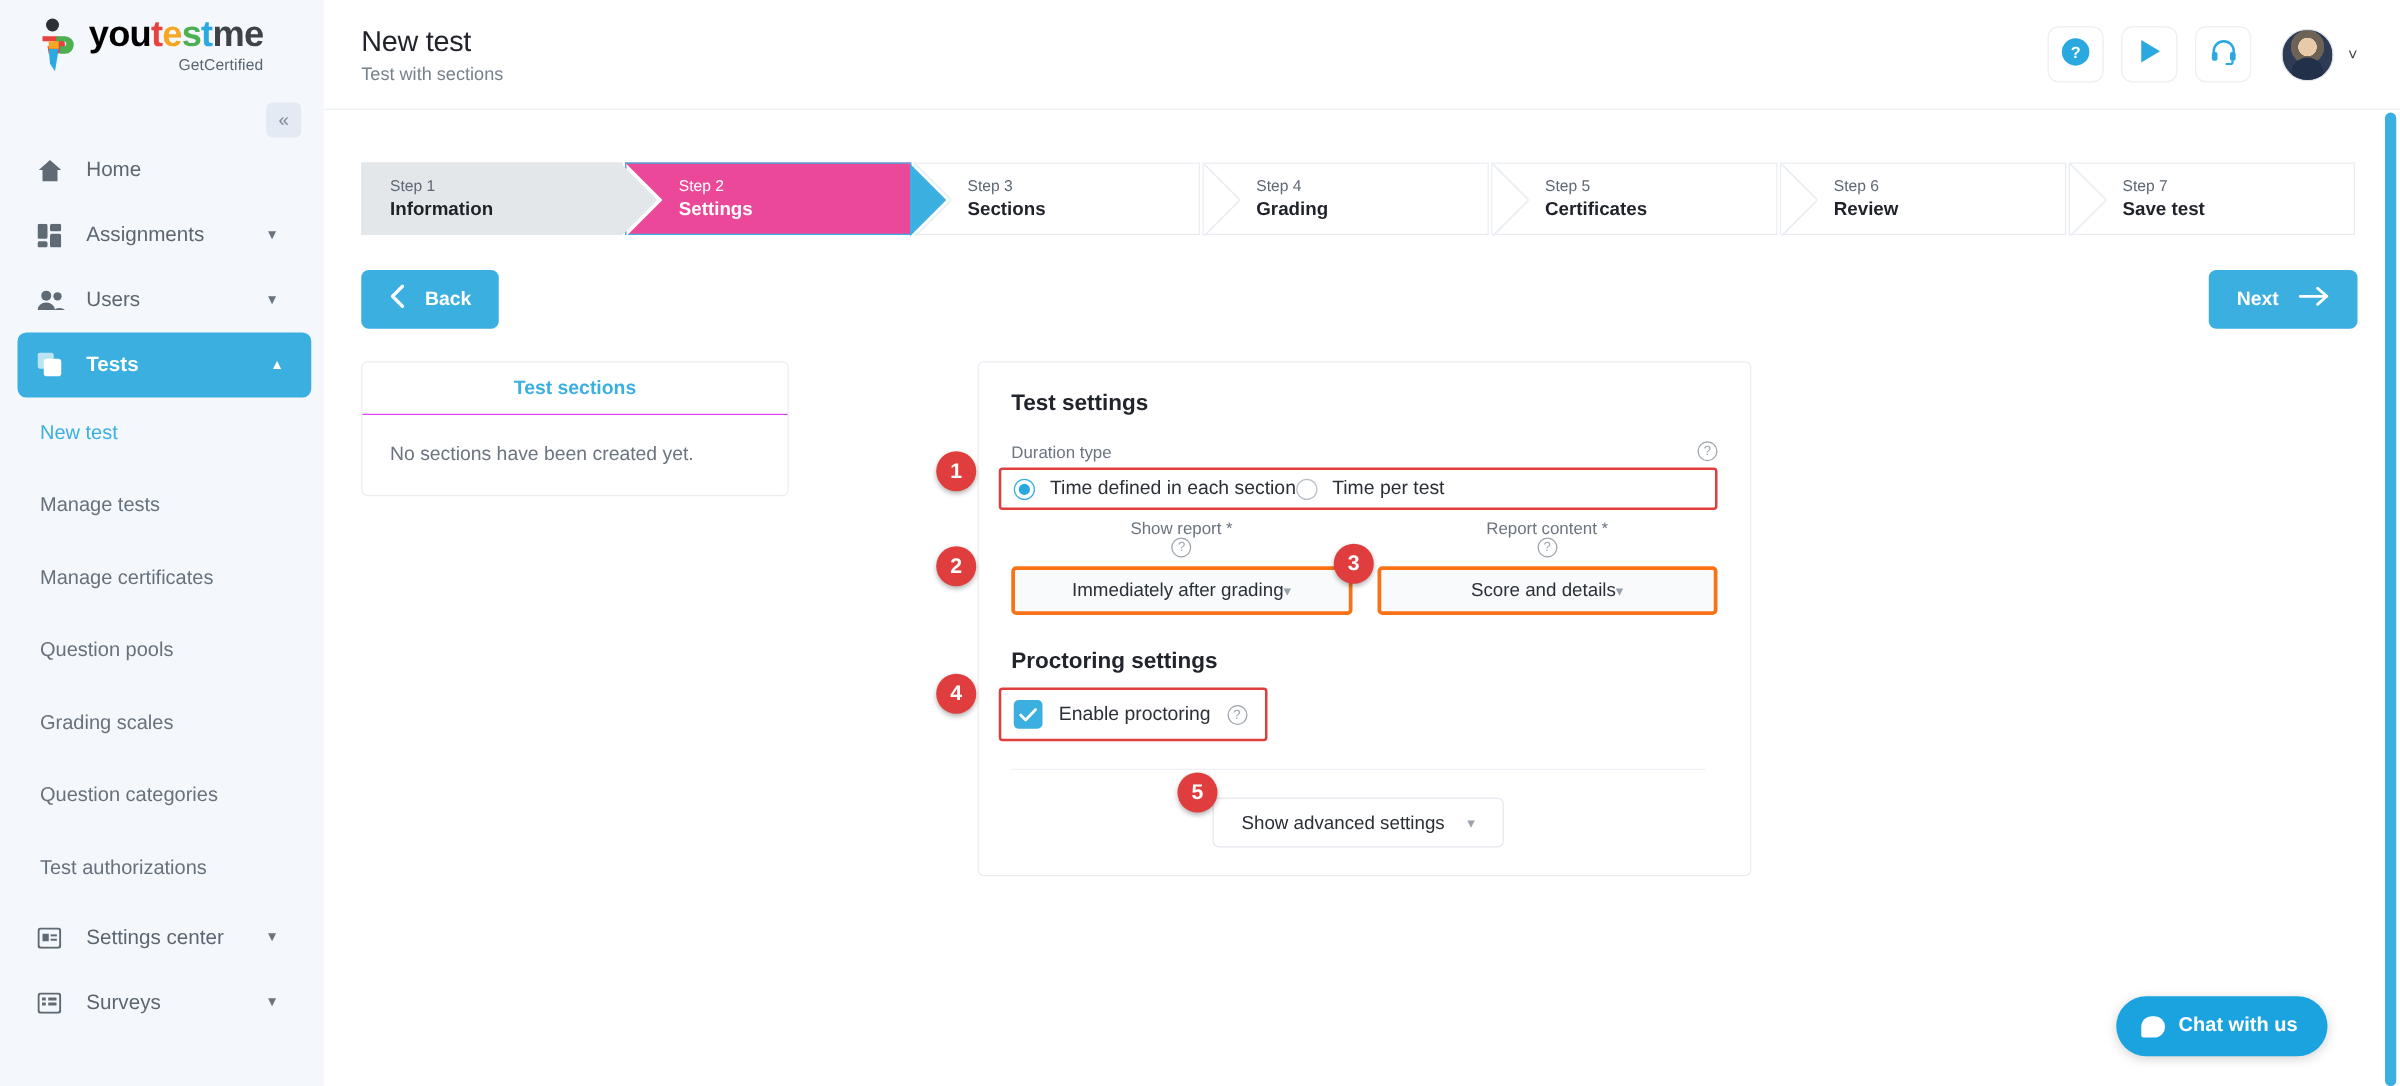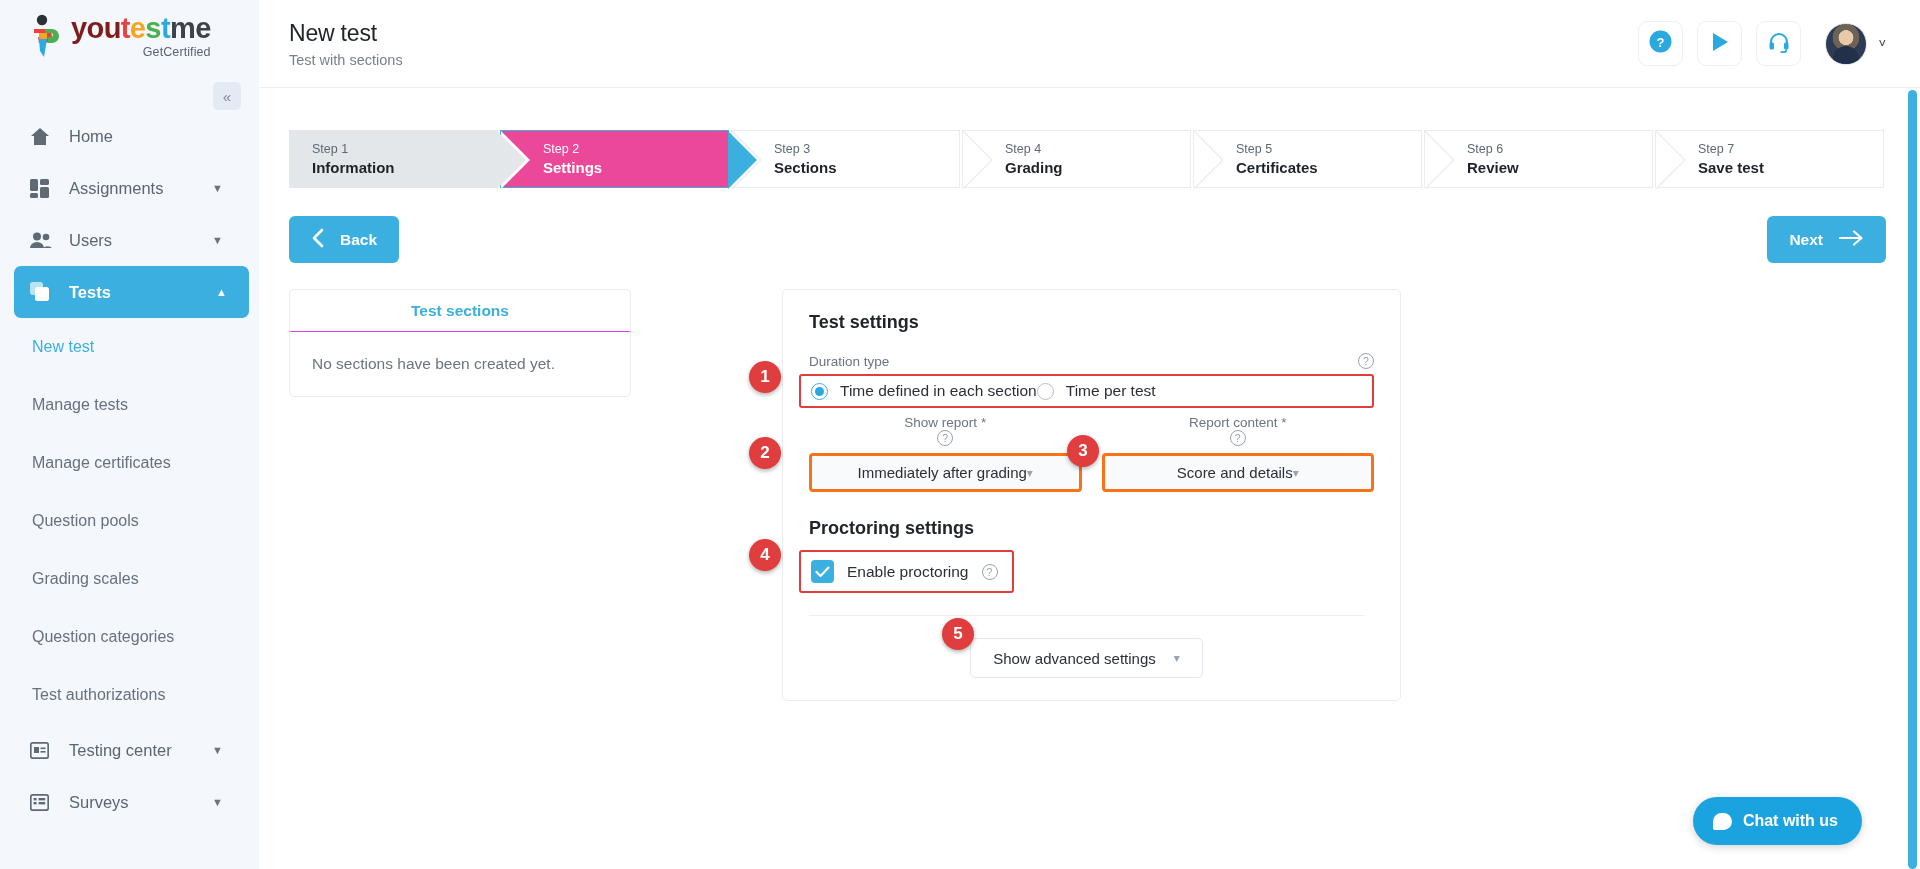--- a/index.html
+++ b/index.html
@@ -20,21 +20,21 @@
     overflow: hidden;
   }
   .logo-wrap {
     height: 72px;
     display: flex; align-items: center;
     padding-left: 28px;
   }
   .logo-mark { width: 34px; height: 44px; position: relative; margin-right: 9px; }
   .logo-text { display: flex; flex-direction: column; line-height: 1; }
   .logo-words { font-size: 29px; font-weight: 700; letter-spacing: -0.6px; }
-  .logo-words .c1 { color: #7f1d1d; }
+  .logo-words .c1 { color: #000000; }
   .logo-words .c2 { color: #e8423f; }
   .logo-words .c3 { color: #f6a623; }
   .logo-words .c4 { color: #4caf50; }
   .logo-words .c5 { color: #2aaae1; }
   .logo-words .c6 { color: #3d4348; }
   .logo-sub { font-size: 12.5px; color: #5a6570; text-align: right; margin-top: 3px; letter-spacing: 0.1px;}
 
   .collapse-btn {
     position: absolute; top: 82px; left: 213px;
     width: 28px; height: 28px; border-radius: 5px;
@@ -325,21 +325,21 @@
 
       <div class="nav-item">
         <span class="ic">
           <svg width="19" height="17" viewBox="0 0 19 17">
             <rect x="0.8" y="0.8" width="17.4" height="15.4" rx="2" fill="none" stroke="#606a75" stroke-width="1.7"></rect>
             <rect x="4" y="5" width="5" height="6" fill="#606a75"></rect>
             <rect x="10.5" y="5.5" width="5" height="1.6" fill="#606a75"></rect>
             <rect x="10.5" y="9" width="5" height="1.6" fill="#606a75"></rect>
           </svg>
         </span>
-        <span>Testing center</span>
+        <span>Settings center</span>
         <span class="caret">▼</span>
       </div>
 
       <div class="nav-item">
         <span class="ic">
           <svg width="19" height="17" viewBox="0 0 19 17">
             <rect x="0.8" y="0.8" width="17.4" height="15.4" rx="2" fill="none" stroke="#606a75" stroke-width="1.7"></rect>
             <rect x="3.6" y="4" width="3" height="2.4" fill="#606a75"></rect>
             <rect x="3.6" y="8" width="3" height="2.4" fill="#606a75"></rect>
             <rect x="8.6" y="4" width="6.6" height="2.4" fill="#606a75"></rect>

